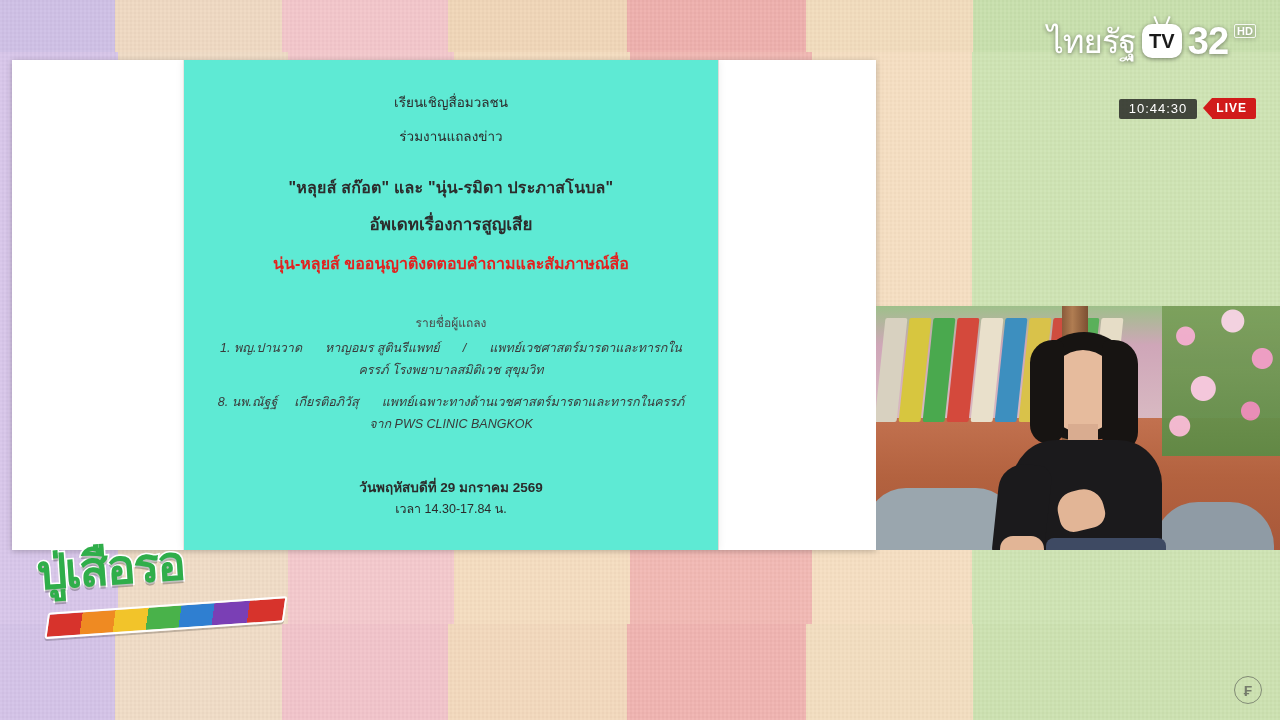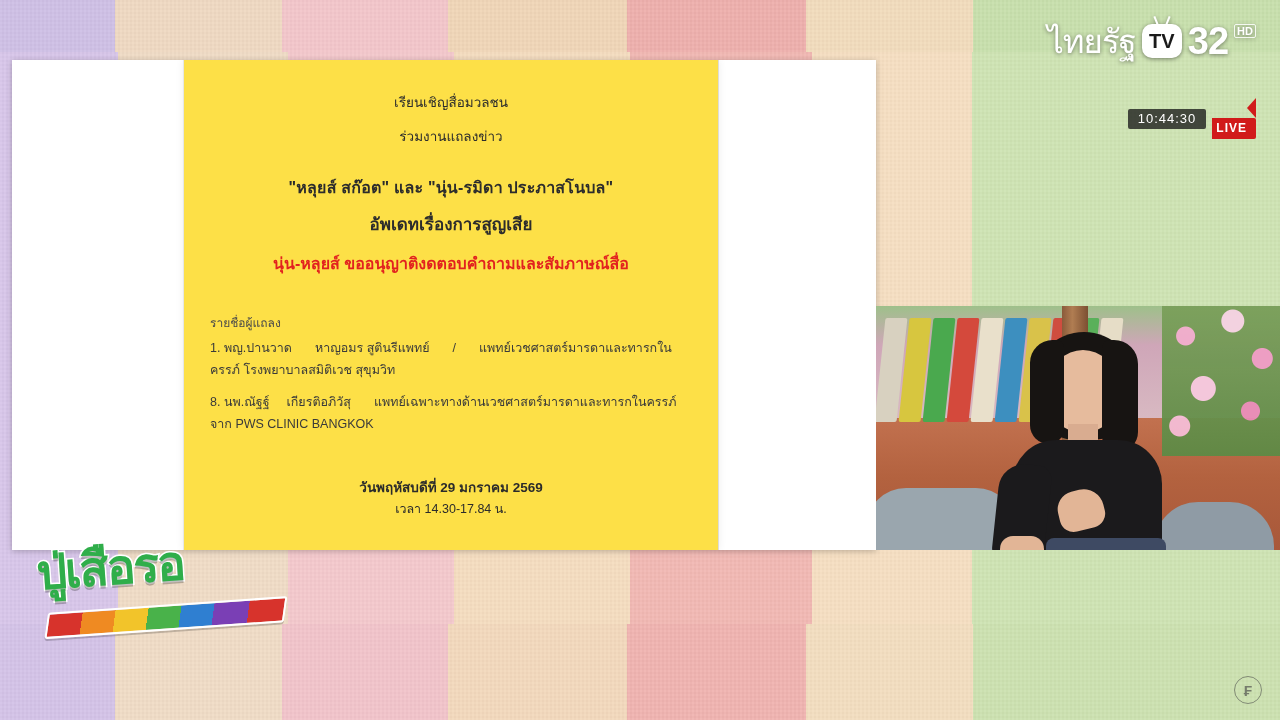--- a/index.html
+++ b/index.html
@@ -52,21 +52,21 @@
     background: #ffffff;
     box-shadow: 0 1px 6px rgba(0,0,0,.25);
     overflow: hidden;
   }
   #doc-page {
     position: absolute;
     left: 171px;
     top: 0;
     width: 536px;
     height: 490px;
-    background: #fde047;
+    background: #5eead4;
     border-left: 1px solid #e7e7e4;
     border-right: 1px solid #dcdcd8;
     box-shadow: 0 0 8px rgba(0,0,0,.07);
     padding: 18px 26px 0 26px;
     box-sizing: border-box;
     color: #2c2c2c;
   }
   .doc-line {
     text-align: center;
     font-size: 14px;
@@ -87,26 +87,26 @@
   }
   .doc-red {
     margin-top: 12px;
     font-size: 16px;
     font-weight: 700;
     color: #e2221f;
   }
   .doc-body {
     margin-top: 36px;
     font-size: 12.5px;
-    text-align: left;
+    text-align: center;
     line-height: 1.75;
     color: #3a3a3a;
   }
   .doc-body .label { font-size: 12px; color: #4a4a4a; }
-  .doc-item { margin-top: 4px; }
+  .doc-item { margin-top: 4px; font-style: italic; }
   .doc-item .gap { display: inline-block; width: 16px; }
   .doc-item .gap-sm { display: inline-block; width: 10px; }
   .doc-footer {
     margin-top: 40px;
     text-align: center;
     font-size: 13.5px;
     line-height: 1.75;
     font-weight: 600;
     color: #2b2b2b;
   }
@@ -288,22 +288,21 @@
     background: rgba(25,25,25,.78);
     color: #ffffff;
     font-size: 13px;
     letter-spacing: 1px;
     padding: 2px 10px 3px 10px;
     border-radius: 2px;
     font-family: "Liberation Sans", sans-serif;
   }
   .live-wrap {
     display: flex;
-    align-items: flex-end;
-    flex-direction: column;
+    align-items: flex-start;
   }
   .live-arrow {
     width: 0; height: 0;
     border-top: 10px solid transparent;
     border-bottom: 10px solid transparent;
     border-right: 9px solid #d11a1a;
   }
   .live {
     background: #d11a1a;
     color: #fff;

